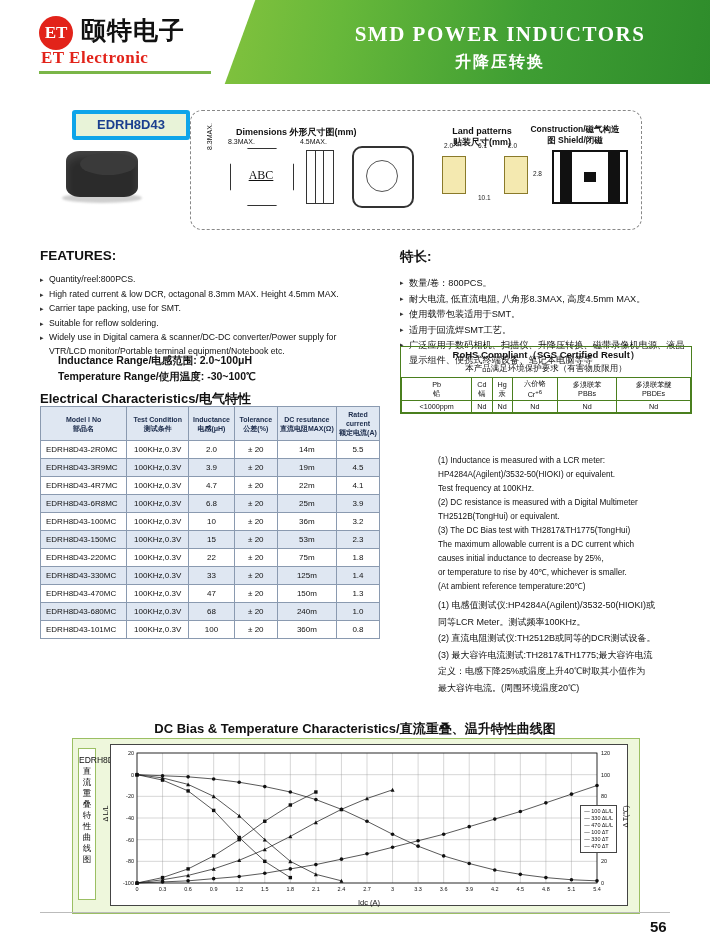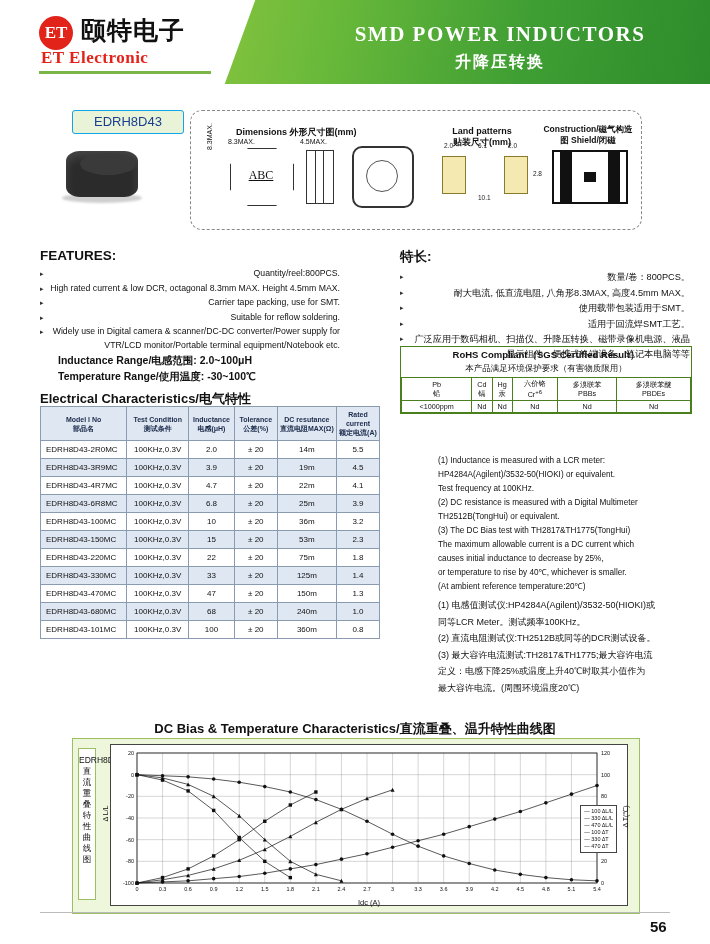--- a/index.html
+++ b/index.html
@@ -42,30 +42,30 @@
     background:#e2231a;color:#fff;font-weight:bold;font-size:17px;
     text-align:center;line-height:34px;font-family:"Liberation Serif", serif;
   }
   .logo-cn{position:absolute;left:42px;top:0;font-size:25px;font-weight:bold;color:#111;letter-spacing:1px;}
   .logo-en{position:absolute;left:2px;top:34px;font-size:17px;font-weight:bold;color:#e2231a;letter-spacing:0.5px;font-family:"Liberation Serif",serif;}
   .logo-underline{position:absolute;left:0;top:57px;width:172px;height:3px;background:#7ab648;}
 
   
   .partbox{
     position:absolute;left:72px;top:110px;width:110px;height:22px;
-    border:1px solid #0ea5e9;background:#e8f3d8;border-radius:3px;
-    text-align:center;line-height:22px;font-size:13px;font-weight:normal;color:#1a3f8f;
+    border:4px solid #0ea5e9;background:#e8f3d8;border-radius:3px;
+    text-align:center;line-height:22px;font-size:13px;font-weight:bold;color:#1a3f8f;
   }
   .dashbox{
     position:absolute;left:190px;top:110px;width:450px;height:118px;
     border:1px dashed #888;border-radius:12px;
   }
   .dim-title{position:absolute;left:236px;top:126px;font-size:9px;font-weight:bold;}
   .land-title{position:absolute;left:447px;top:126px;font-size:9px;font-weight:bold;text-align:center;width:70px;}
-  .cons-title{position:absolute;left:540px;top:124px;font-size:8.5px;font-weight:bold;text-align:center;width:96px;line-height:11px;}
+  .cons-title{position:absolute;left:527px;top:124px;font-size:8.5px;font-weight:bold;text-align:center;width:96px;line-height:11px;}
 
   .comp-photo{
     position:absolute;left:60px;top:145px;width:86px;height:62px;
   }
   .comp-body{
     position:absolute;left:6px;top:6px;width:72px;height:46px;background:#2b2b2b;
     border-radius:14px/10px;
     box-shadow: inset 0 6px 10px rgba(255,255,255,0.12);
   }
   .comp-top{
@@ -97,21 +97,21 @@
   .land-num{position:absolute;font-size:6.5px;color:#222;}
 
   .cons{position:absolute;left:552px;top:150px;width:72px;height:50px;border:2px solid #111;background:#fff;}
   .cons-bar{position:absolute;top:0;width:12px;height:50px;background:#111;}
   .cons-mid{position:absolute;left:30px;top:20px;width:12px;height:10px;background:#111;}
 
   
   .sec-title{font-size:13.5px;font-weight:bold;}
   .feat-en{position:absolute;left:40px;top:248px;width:300px;}
   .feat-cn{position:absolute;left:400px;top:248px;width:290px;}
-  .bullet-list{margin:4px 0 0 0;padding:0;list-style:none;font-size:8.7px;line-height:13.5px;text-align:right;}
+  .bullet-list{margin:10px 0 0 0;padding:0;list-style:none;font-size:8.7px;line-height:13.5px;}
   .bullet-list li{position:relative;padding-left:9px;margin-bottom:1px;}
   .bullet-list li:before{content:"\25B8";position:absolute;left:0;top:0;color:#333;font-size:7px;}
   .feat-cn .bullet-list{font-size:9.2px;line-height:14.5px;}
 
   .range{position:absolute;left:58px;top:352px;font-size:10.5px;font-weight:bold;line-height:16px;}
 
   
   .rohs{position:absolute;left:400px;top:346px;width:290px;border:1px solid #4a7f1e;}
   .rohs-t1{text-align:center;font-size:9.5px;font-weight:bold;padding:2px 0 0;}
   .rohs-t2{text-align:center;font-size:8.5px;padding:1px 0 2px;}

